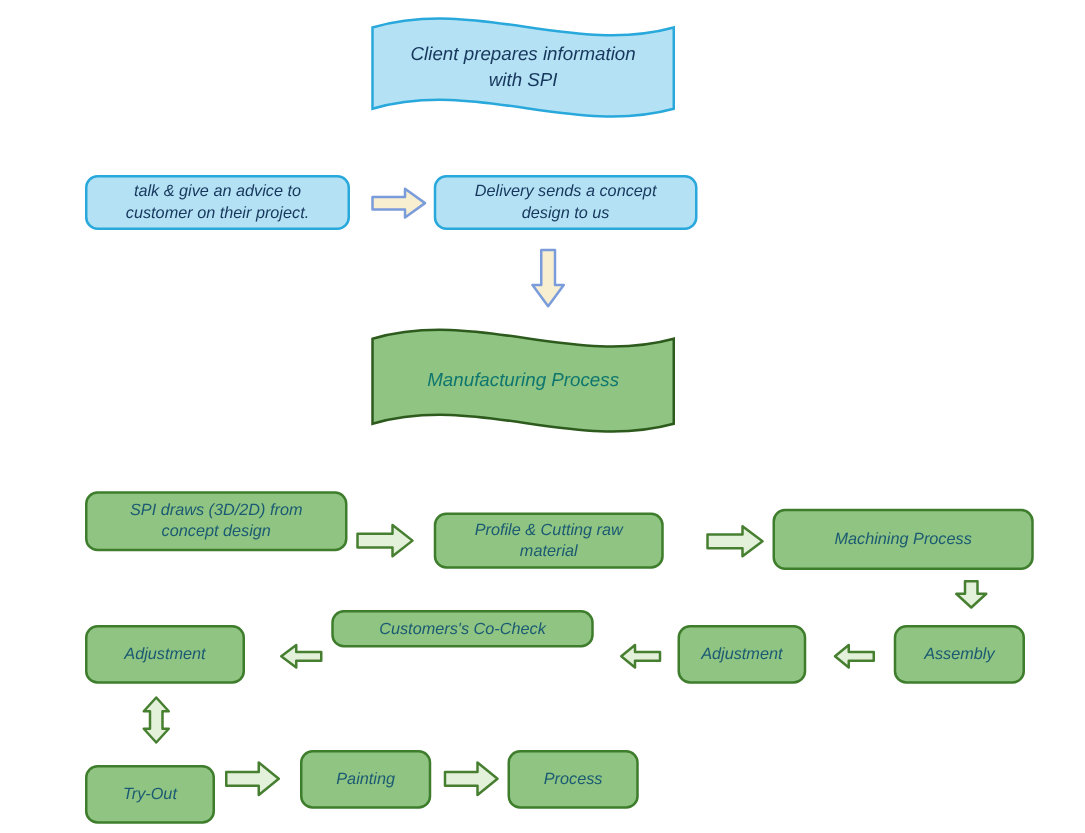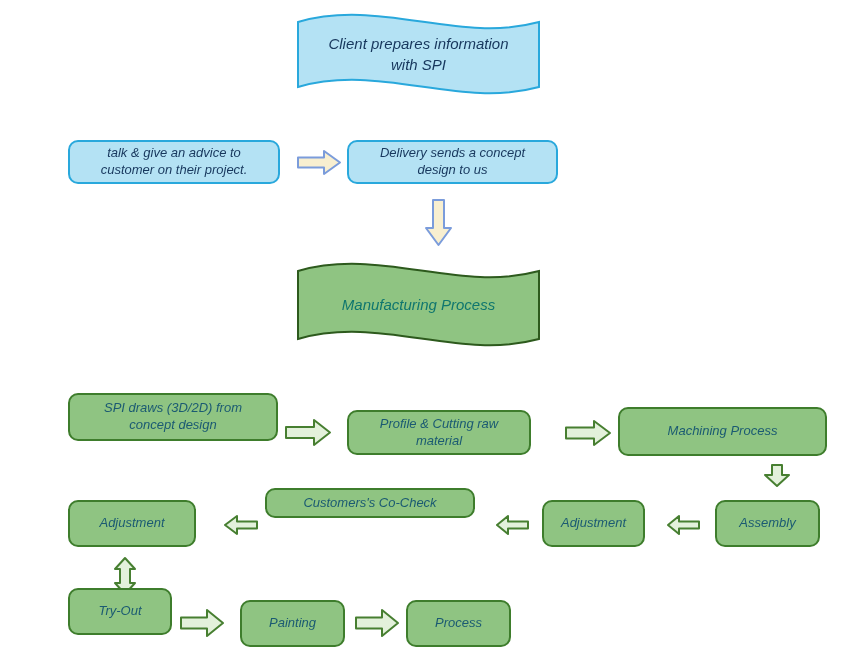--- a/index.html
+++ b/index.html
@@ -124,21 +124,21 @@
   </svg>
 
   <div class="node green-box" style="left:715px;top:500px;width:105px;height:47px">
     <span class="lbl">Assembly</span>
   </div>
 
   <svg class="arrow garrow" style="left:113px;top:557px" width="24" height="38" viewBox="0 0 24 38">
     <polygon points="12,1 22,12 17,12 17,26 22,26 12,37 2,26 7,26 7,12 2,12"></polygon>
   </svg>
 
-  <div class="node green-box" style="left:68px;top:588px;width:104px;height:47px">
+  <div class="node green-box" style="left:68px;top:612px;width:104px;height:47px">
     <span class="lbl">Try-Out</span>
   </div>
 
   <svg class="arrow garrow" style="left:180px;top:608px" width="45" height="30" viewBox="0 0 45 30">
     <polygon points="1,9.5 27,9.5 27,2 43,15 27,28 27,20.5 1,20.5"></polygon>
   </svg>
 
   <div class="node green-box" style="left:240px;top:600px;width:105px;height:47px">
     <span class="lbl">Painting</span>
   </div>

